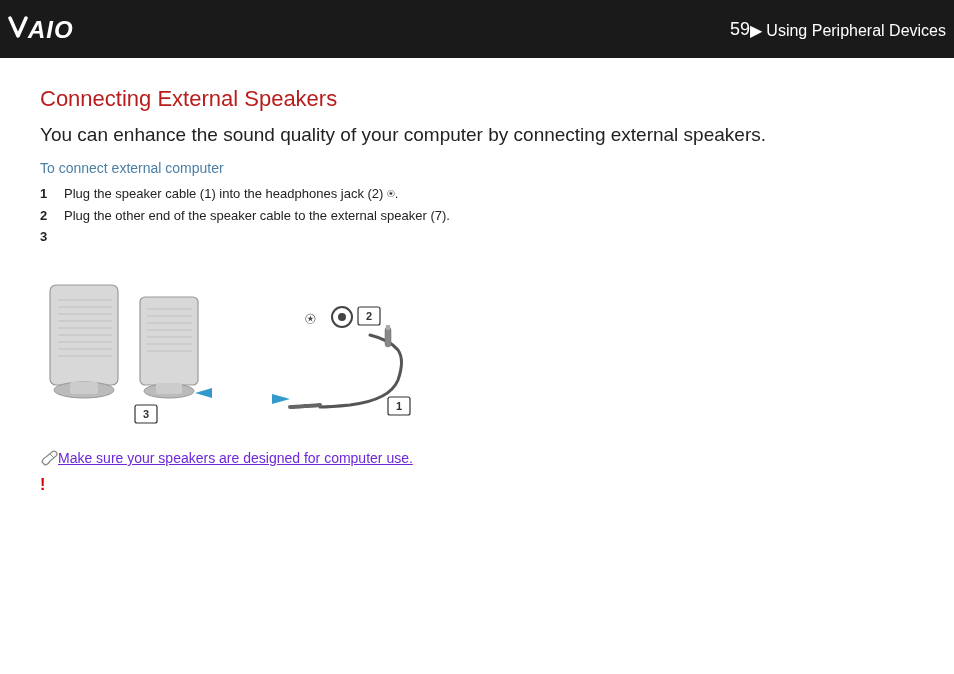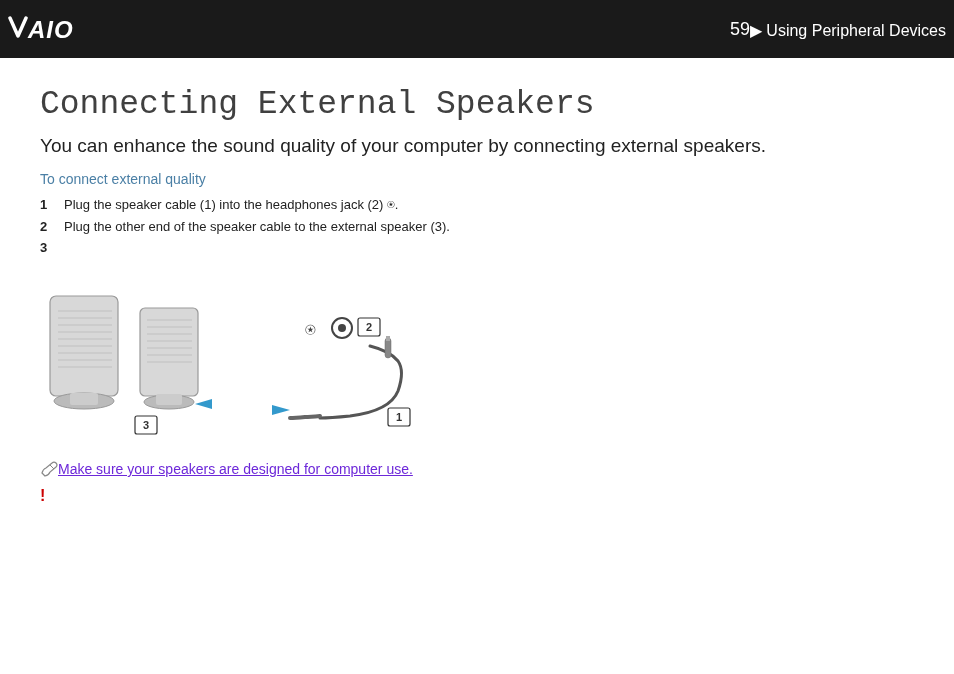--- a/index.html
+++ b/index.html
@@ -30,26 +30,25 @@
       align-items: flex-end;
       color: white;
     }
 
     
     .content {
       padding: 28px 40px 20px 40px;
     }
 
     .main-title {
-      font-size: 33px;
+      font-size: 22px;
       font-weight: normal;
-      color: #404040;
+      color: #b91c1c;
       margin-bottom: 12px;
       border-bottom: none;
-      font-family: Liberation Mono, monospace;
     }
 
     .intro-text {
       font-size: 19px;
       color: #222;
       margin-bottom: 14px;
     }
 
     .section-title {
       font-size: 14px;
@@ -122,30 +121,30 @@
     </span>
   </div>
 </div>
 
 <div class="content">
 
   <h1 class="main-title">Connecting External Speakers</h1>
 
   <p class="intro-text">You can enhance the sound quality of your computer by connecting external speakers.</p>
 
-  <p class="section-title">To connect external quality</p>
+  <p class="section-title">To connect external computer</p>
 
   <ol class="steps">
     <li>
       <span class="step-num">1</span>
       <span>Plug the speaker cable (1) into the headphones jack (2) ⍟.</span>
     </li>
     <li>
       <span class="step-num">2</span>
-      <span>Plug the other end of the speaker cable to the external speaker (3).</span>
+      <span>Plug the other end of the speaker cable to the external speaker (7).</span>
     </li>
     <li>
       <span class="step-num">3</span>
     </li>
   </ol>
 
   <div class="illustration">
 
     <svg width="230" height="155" viewBox="0 0 230 155">
 

